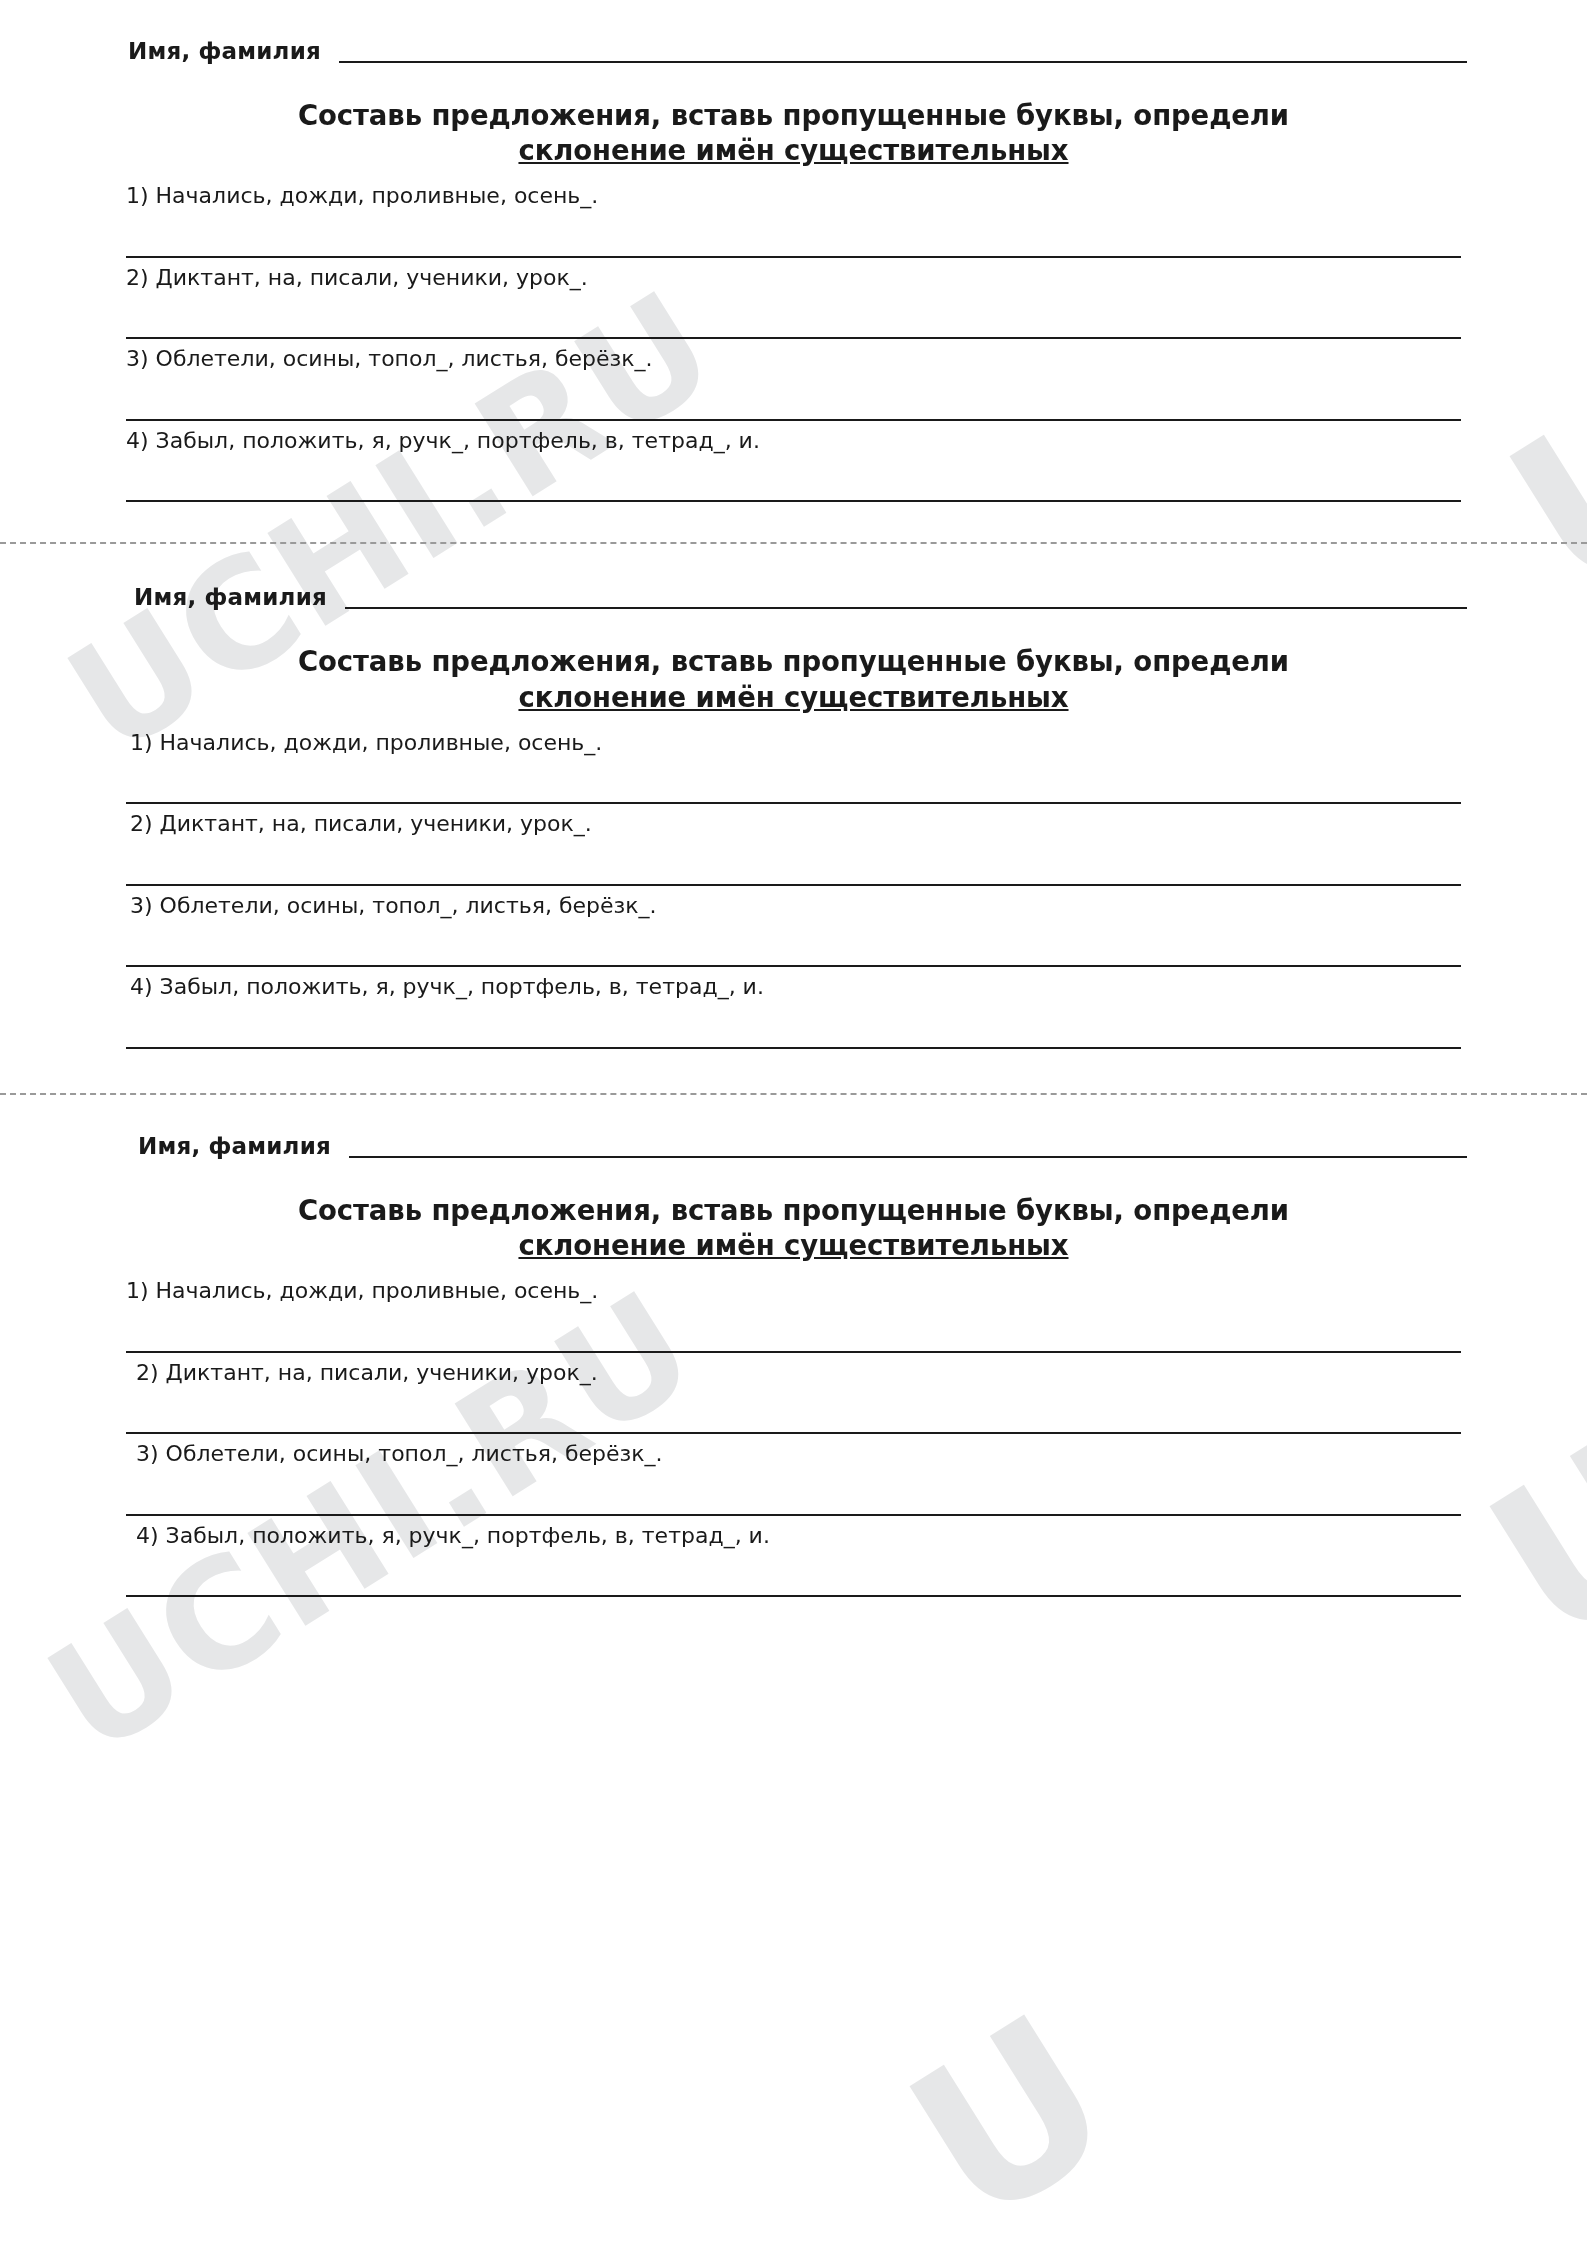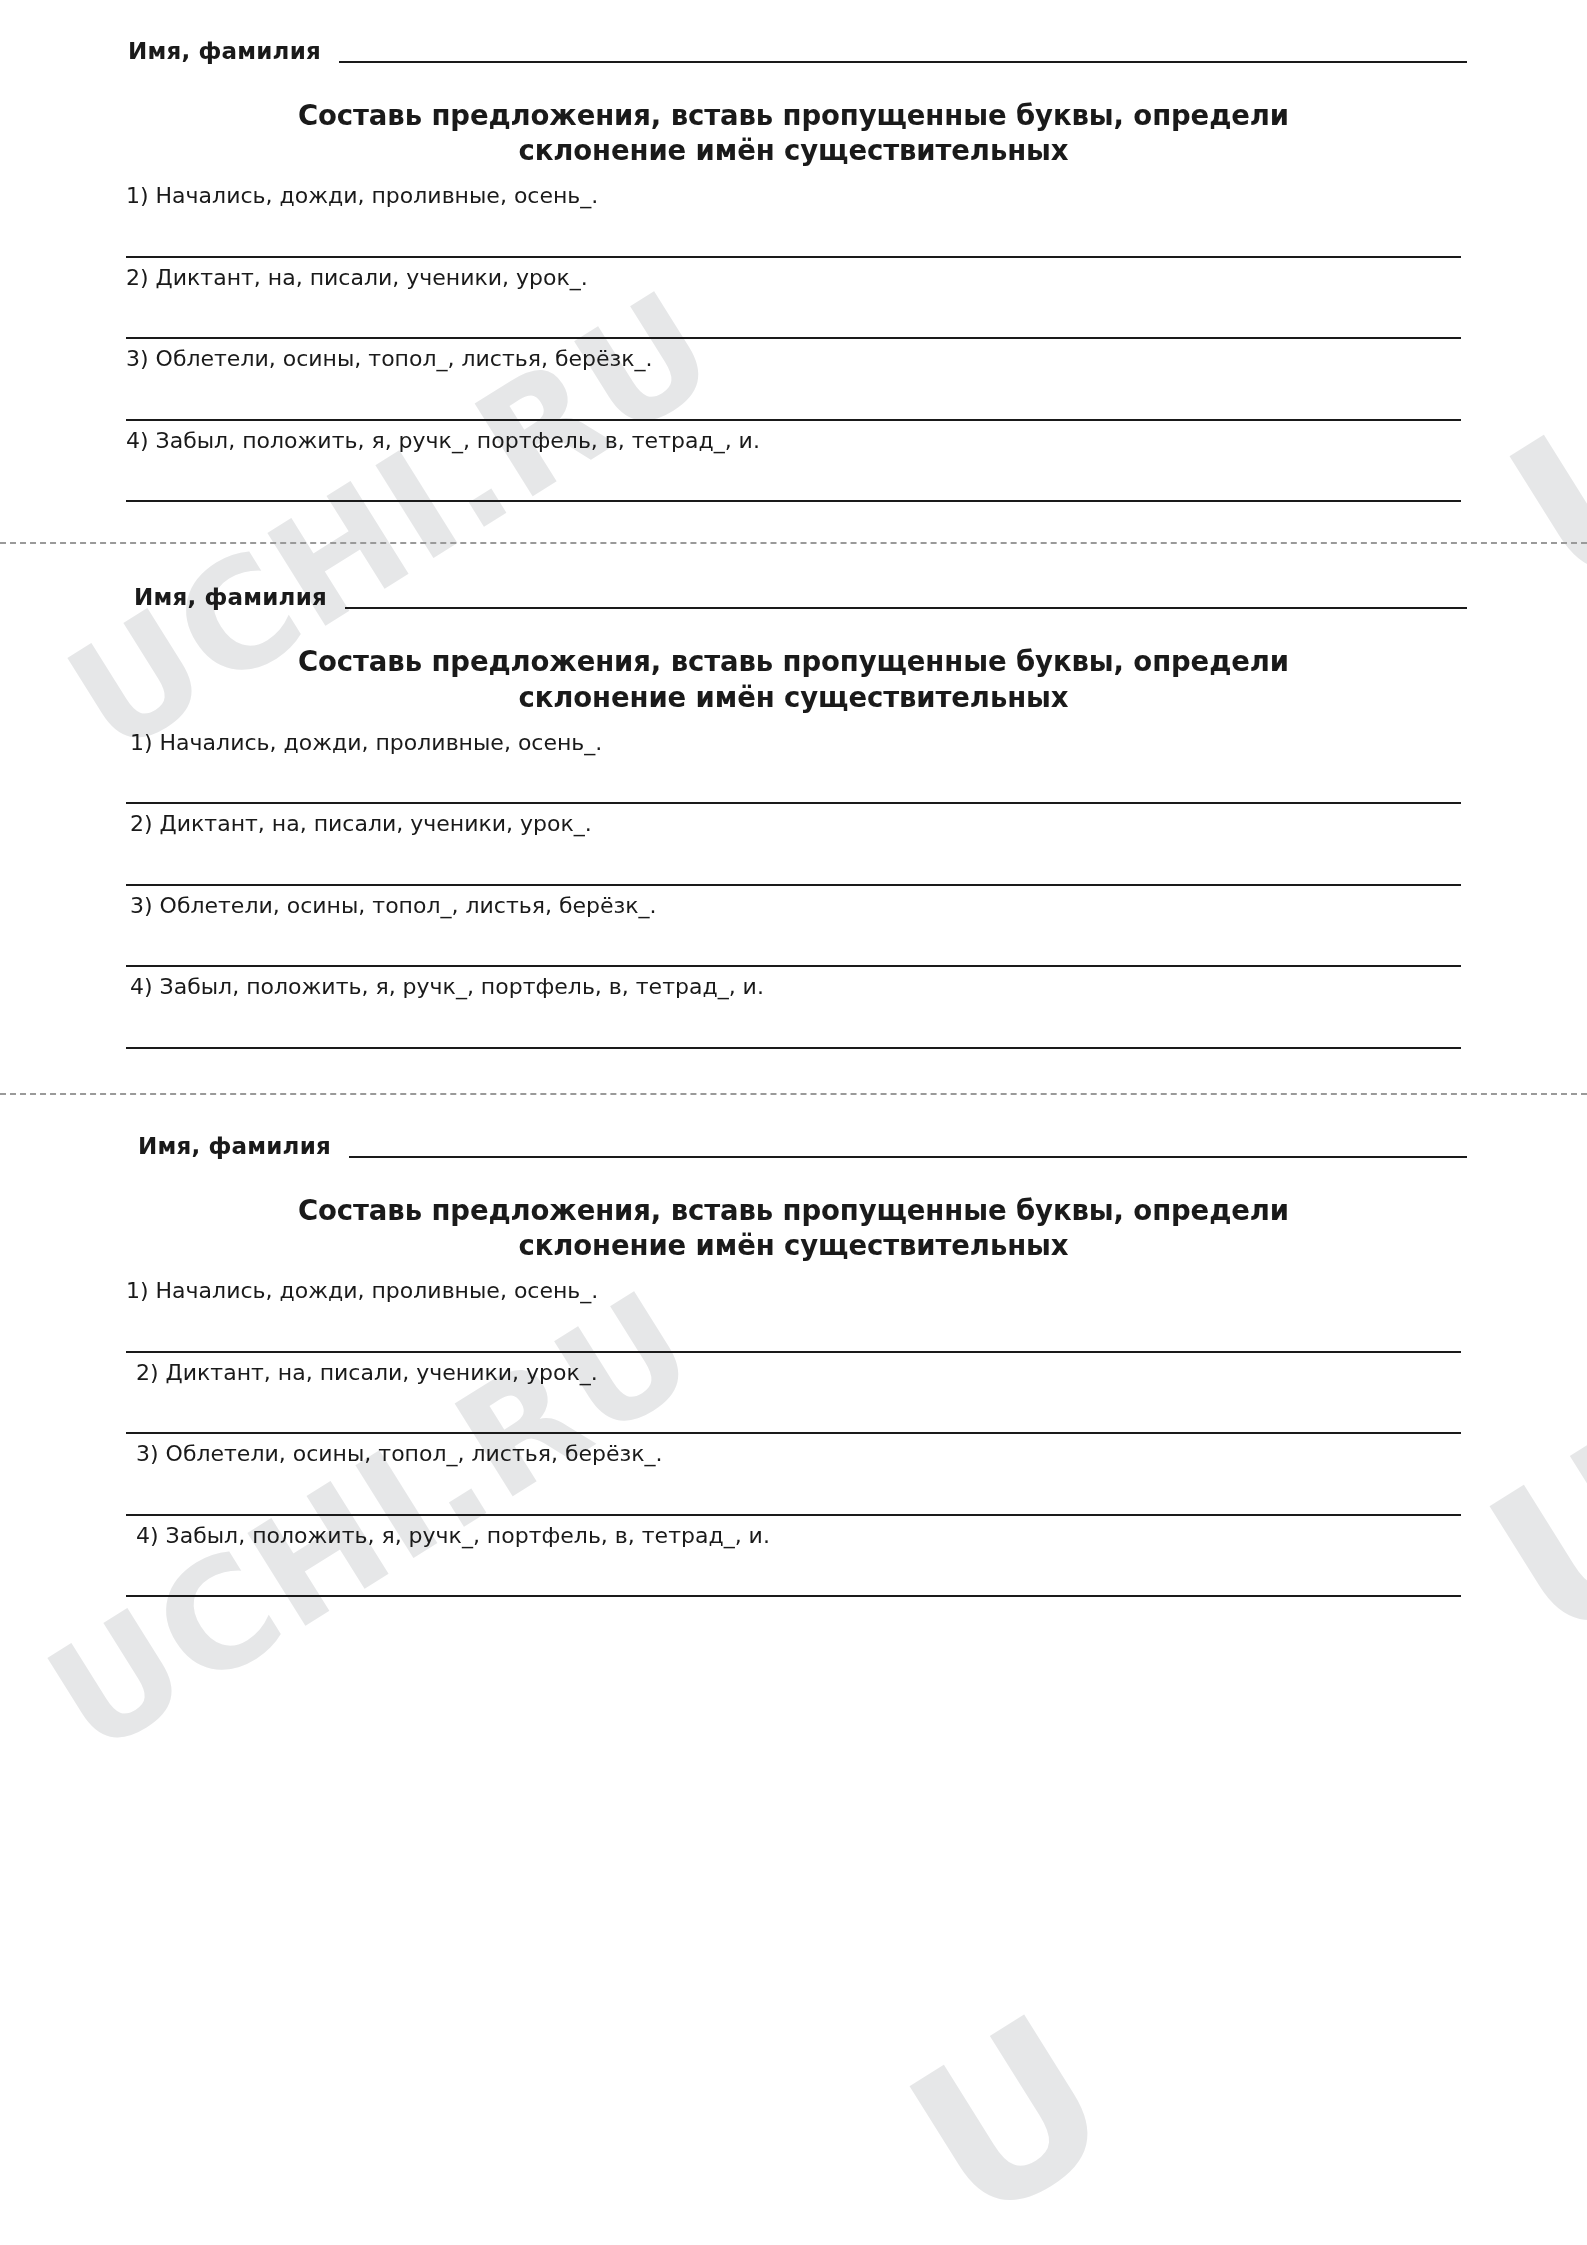--- a/index.html
+++ b/index.html
@@ -83,21 +83,21 @@
 
   
   .heading {
     margin-top: 32px;
     text-align: center;
     font-size: 27.5px;
     font-weight: bold;
     line-height: 1.28;
     letter-spacing: -0.1px;
   }
-  .heading .l2 { display: block; }
+  .heading .l2 { display: block; text-decoration: underline; }
 
   
   .tasks {
     margin-top: 14px;
   }
   .task {
     margin-bottom: 6px;
   }
   .task-text {
     font-size: 22px;

